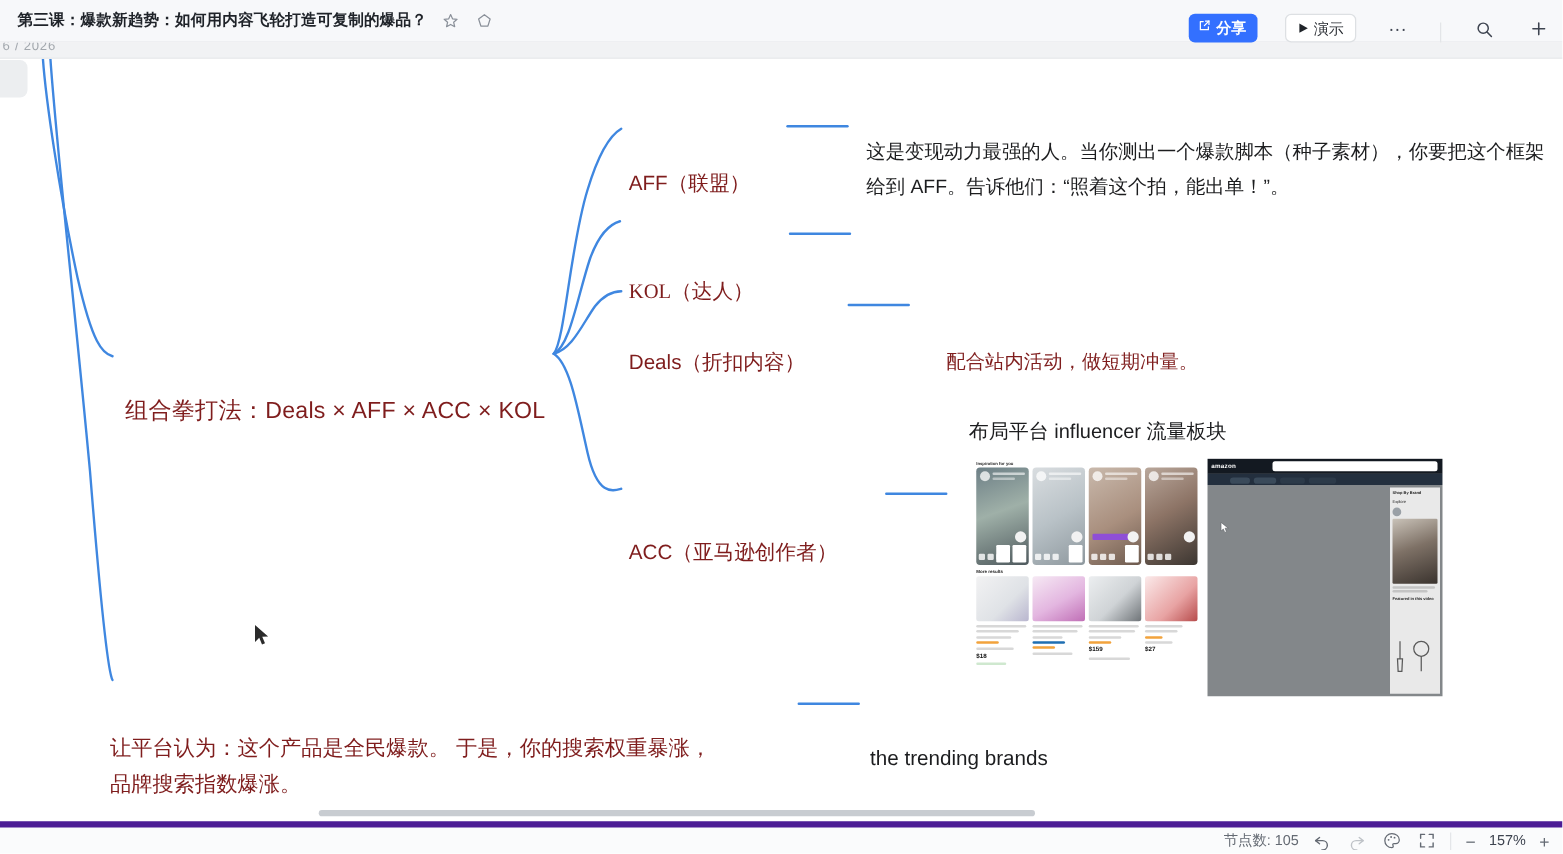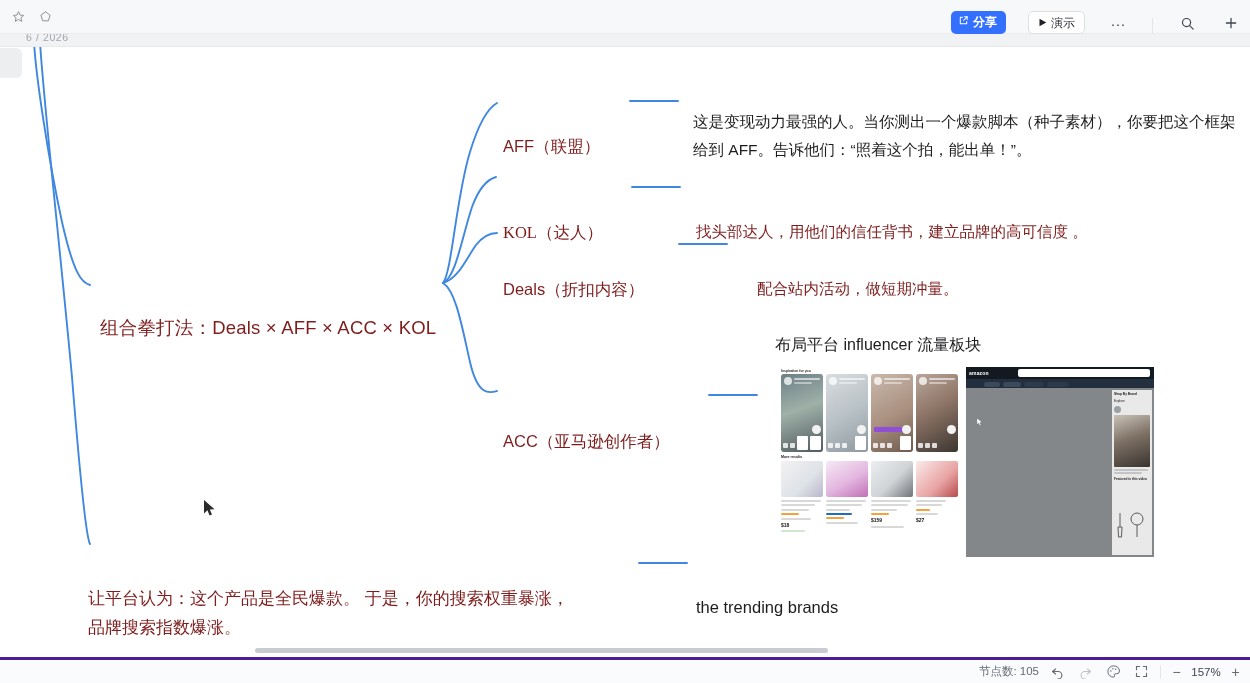--- a/index.html
+++ b/index.html
@@ -60,21 +60,20 @@
 
   
   .substrip {
     position: absolute; left: 0; top: 34px; width: 1250px; height: 13px;
     background: #f1f2f4; border-bottom: 1px solid #e8e9eb; z-index: 29;
   }
   .substrip .date {
     position: absolute; left: 2px; top: -3px;
     font-size: 10.5px; color: #a2a7ad; letter-spacing: .6px;
     font-family: "Liberation Sans", sans-serif;
-    margin-left: 24px;
   }
 
   
   .left-chip {
     position: absolute; left: -16px; top: 48px;
     width: 38px; height: 30px; border-radius: 6px;
     background: #eceef0; z-index: 20;
   }
 
   
@@ -197,41 +196,42 @@
     position: absolute; left: 0; bottom: 26px; width: 1250px; height: 12px;
   }
   .hscroll-thumb {
     position: absolute; left: 255px; bottom: 30px; width: 573px; height: 5px;
     background: #c8ccd1; border-radius: 3px;
   }
 
   
   .statusbar {
     position: absolute; left: 0; bottom: 0; width: 1250px; height: 26px;
-    background: #fafbfc; border-top: 3px solid #4c1d95;
+    background: #fafbfc; border-top: 5px solid #4c1d95;
     display: flex; align-items: center; justify-content: flex-end;
     padding-right: 8px; gap: 9px; z-index: 30;
   }
   .node-count { font-size: 11.5px; color: #646a73; white-space: nowrap; }
   .sb-icon {
     width: 19px; height: 19px; color: #646a73;
     display: flex; align-items: center; justify-content: center; font-size: 13px;
   }
   .sb-icon.dim { color: #bfc3c8; }
   .sb-sep { width: 1px; height: 14px; background: #e4e6e9; }
   .zoom-grp { display: flex; align-items: center; gap: 6px; }
   .zoom-btn { font-size: 14px; color: #646a73; width: 13px; text-align: center; }
   .zoom-val { font-size: 11.5px; color: #3e4450; min-width: 34px; text-align: center; }
 </style>
 </head>
 <body>
 
 <div class="app">
 
   <div class="titlebar">
+    <span class="doc-title">第三课：爆款新趋势：如何用内容飞轮打造可复制的爆品？</span>
 
     <span class="title-icon">
       <svg width="13" height="13" viewBox="0 0 24 24" fill="none" stroke="currentColor" stroke-width="1.8" stroke-linejoin="round">
         <polygon points="12,3 14.8,9.3 21.5,10 16.5,14.5 18,21 12,17.6 6,21 7.5,14.5 2.5,10 9.2,9.3"></polygon>
       </svg>
     </span>
     <span class="title-icon">
       <svg width="13" height="13" viewBox="0 0 24 24" fill="none" stroke="currentColor" stroke-width="1.8" stroke-linejoin="round">
         <polygon points="12,3.2 20.5,9.6 17.2,20 6.8,20 3.5,9.6"></polygon>
       </svg>
@@ -299,21 +299,20 @@
         <path d="M639 516 L 687 516"></path>
       </g>
     </svg>
 
     <div class="node n-main">组合拳打法：Deals × AFF × ACC × KOL</div>
 
     <div class="node n-aff">AFF（联盟）</div>
     <div class="node n-aff-desc">这是变现动力最强的人。当你测出一个爆款脚本（种子素材），你要把这个框架给到 AFF。告诉他们：“照着这个拍，能出单！”。</div>
 
     <div class="node n-kol">KOL（达人）</div>
-    <div class="node n-kol-desc">找头部达人，用他们的信任背书，建立品牌的高可信度 。</div>
 
     <div class="node n-deals">Deals（折扣内容）</div>
     <div class="node n-deals-desc">配合站内活动，做短期冲量。</div>
 
     <div class="node n-acc">ACC（亚马逊创作者）</div>
 
     <div class="node n-board">布局平台 influencer 流量板块</div>
 
     <div class="node n-bottom">让平台认为：这个产品是全民爆款。 于是，你的搜索权重暴涨，
 品牌搜索指数爆涨。</div>

